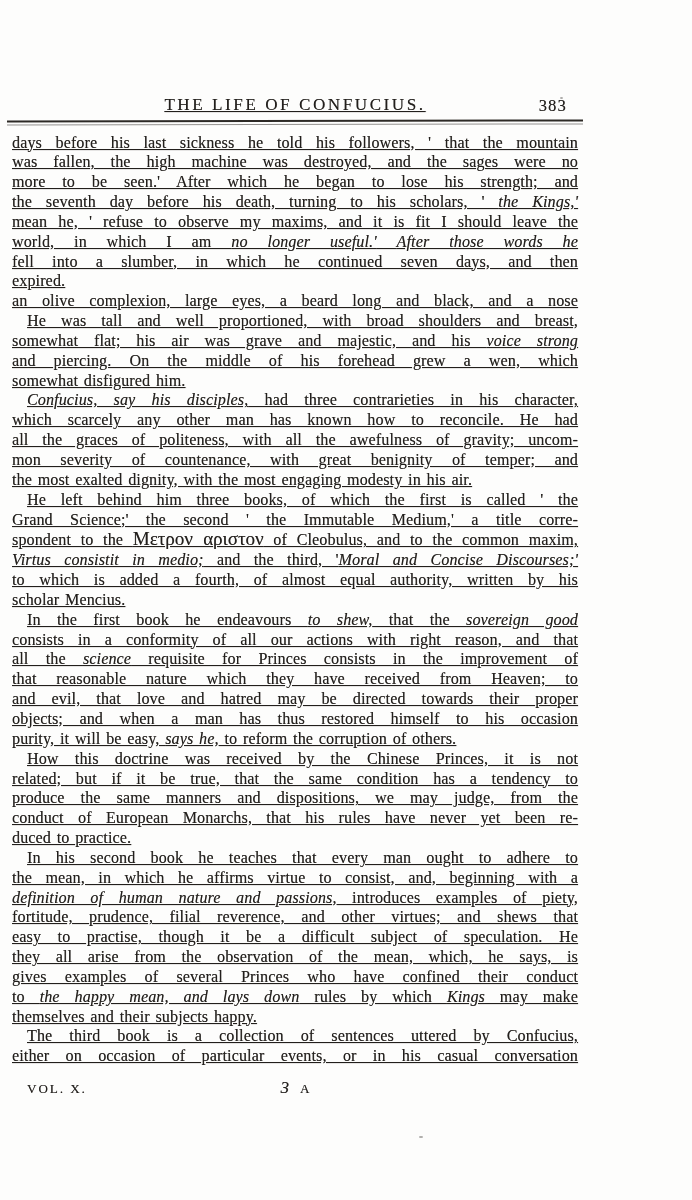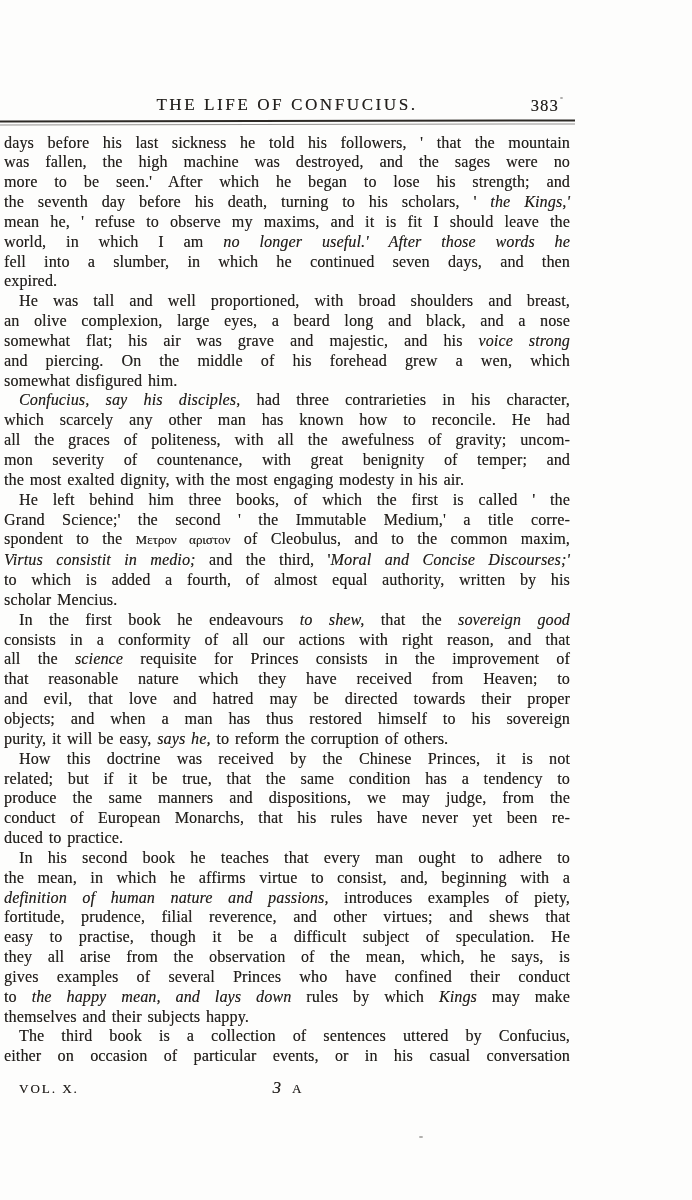--- a/index.html
+++ b/index.html
@@ -12,23 +12,24 @@
     width: 692px;
     height: 1200px;
     background: #fdfdfc;
     color: #221f1c;
     font-family: "Liberation Serif", "DejaVu Serif", serif;
     overflow: hidden;
     text-shadow: 0.2px 0.2px 0.35px rgba(34,31,28,0.55);
   }
   .column {
     position: absolute;
-    left: 4px;
+    left: 12px;
     top: 95px;
     width: 566px;
+    text-decoration: underline;
   }
   .header-row {
     position: relative;
     height: 21px;
   }
   .title {
     text-align: center;
     font-size: 17px;
     letter-spacing: 2.6px;
     line-height: 20px;
@@ -60,21 +61,21 @@
     text-align-last: justify;
   }
   .line.pend {
     text-align-last: left;
   }
   .line.indent {
     text-indent: 15px;
   }
   em { font-style: italic; }
   .greek {
-    font-size: 13px;
+    font-size: 19px;
     letter-spacing: 0;
   }
   .footer {
     position: relative;
     height: 22px;
     margin-top: 12px;
   }
   .vol {
     position: absolute;
     left: 15px;
@@ -123,22 +124,22 @@
           <div class="line">days before his last sickness he told his followers, ' that the mountain</div>
           <div class="line">was fallen, the high machine was destroyed, and the sages were no</div>
           <div class="line">more to be seen.' After which he began to lose his strength; and</div>
           <div class="line">the seventh day before his death, turning to his scholars, ' <em>the Kings,'</em></div>
           <div class="line">mean he, ' refuse to observe my maxims, and it is fit I should leave the</div>
           <div class="line">world, in which I am <em>no longer useful.'</em> <em>After those words he</em></div>
           <div class="line">fell into a slumber, in which he continued seven days, and then</div>
           <div class="line pend">expired.</div>
         </div>
         <div class="para">
+          <div class="line">an olive complexion, large eyes, a beard long and black, and a nose</div>
           <div class="line indent">He was tall and well proportioned, with broad shoulders and breast,</div>
-          <div class="line">an olive complexion, large eyes, a beard long and black, and a nose</div>
           <div class="line">somewhat flat; his air was grave and majestic, and his <em>voice strong</em></div>
           <div class="line">and piercing. On the middle of his forehead grew a wen, which</div>
           <div class="line pend">somewhat disfigured him.</div>
         </div>
         <div class="para">
           <div class="line indent"><em>Confucius, say his disciples,</em> had three contrarieties in his character,</div>
           <div class="line">which scarcely any other man has known how to reconcile. He had</div>
           <div class="line">all the graces of politeness, with all the awefulness of gravity; uncom-</div>
           <div class="line">mon severity of countenance, with great benignity of temper; and</div>
           <div class="line pend">the most exalted dignity, with the most engaging modesty in his air.</div>
@@ -150,21 +151,21 @@
           <div class="line"><em>Virtus consistit in medio;</em> and the third, '<em>Moral and Concise Discourses;'</em></div>
           <div class="line">to which is added a fourth, of almost equal authority, written by his</div>
           <div class="line pend">scholar Mencius.</div>
         </div>
         <div class="para">
           <div class="line indent">In the first book he endeavours <em>to shew,</em> that the <em>sovereign good</em></div>
           <div class="line">consists in a conformity of all our actions with right reason, and that</div>
           <div class="line">all the <em>science</em> requisite for Princes consists in the improvement of</div>
           <div class="line">that reasonable nature which they have received from Heaven; to</div>
           <div class="line">and evil, that love and hatred may be directed towards their proper</div>
-          <div class="line">objects; and when a man has thus restored himself to his sovereign</div>
+          <div class="line">objects; and when a man has thus restored himself to his occasion</div>
           <div class="line pend">purity, it will be easy, <em>says he,</em> to reform the corruption of others.</div>
         </div>
         <div class="para">
           <div class="line indent">How this doctrine was received by the Chinese Princes, it is not</div>
           <div class="line">related; but if it be true, that the same condition has a tendency to</div>
           <div class="line">produce the same manners and dispositions, we may judge, from the</div>
           <div class="line">conduct of European Monarchs, that his rules have never yet been re-</div>
           <div class="line pend">duced to practice.</div>
         </div>
         <div class="para">

